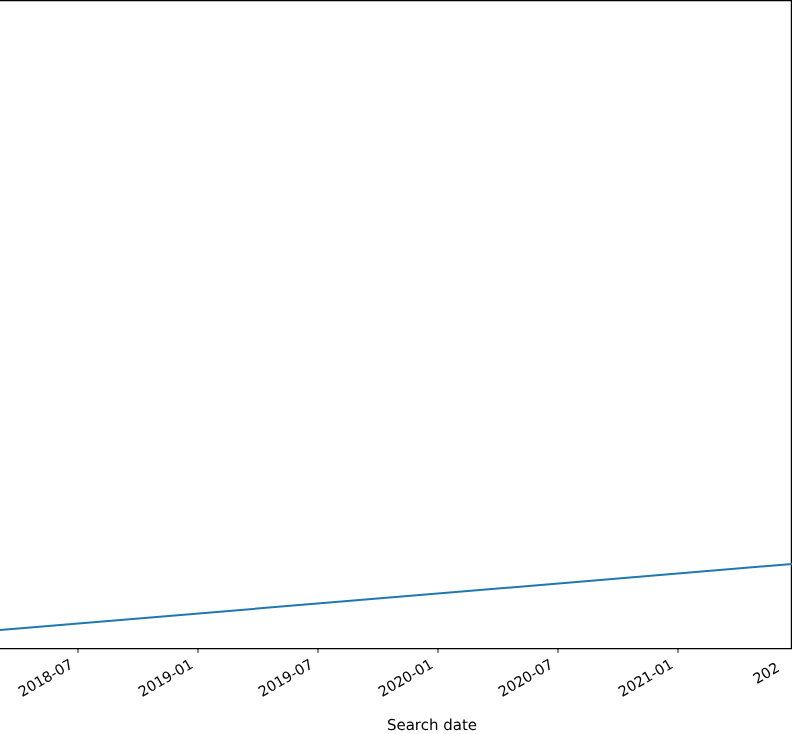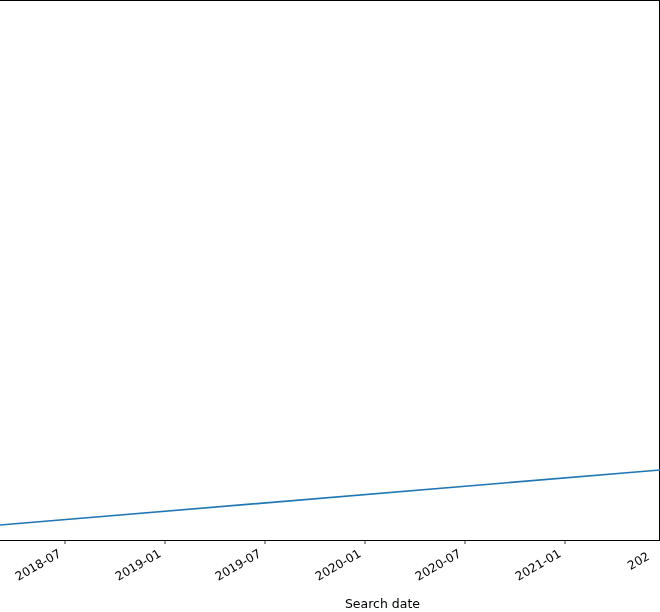--- a/index.html
+++ b/index.html
@@ -26,21 +26,21 @@
     font-size: 12px;
     color: #000;
     white-space: nowrap;
     transform-origin: center center;
     transform: rotate(-30deg);
   }
   .xlabel {
     position: absolute;
     font-size: 12.5px;
     color: #000;
-    text-align: right;
+    text-align: center;
   }
 </style>
 </head>
 <body>
 
 <div class="chart-wrap">
   <svg class="chart" width="660" height="612">
 
     <g>
 

